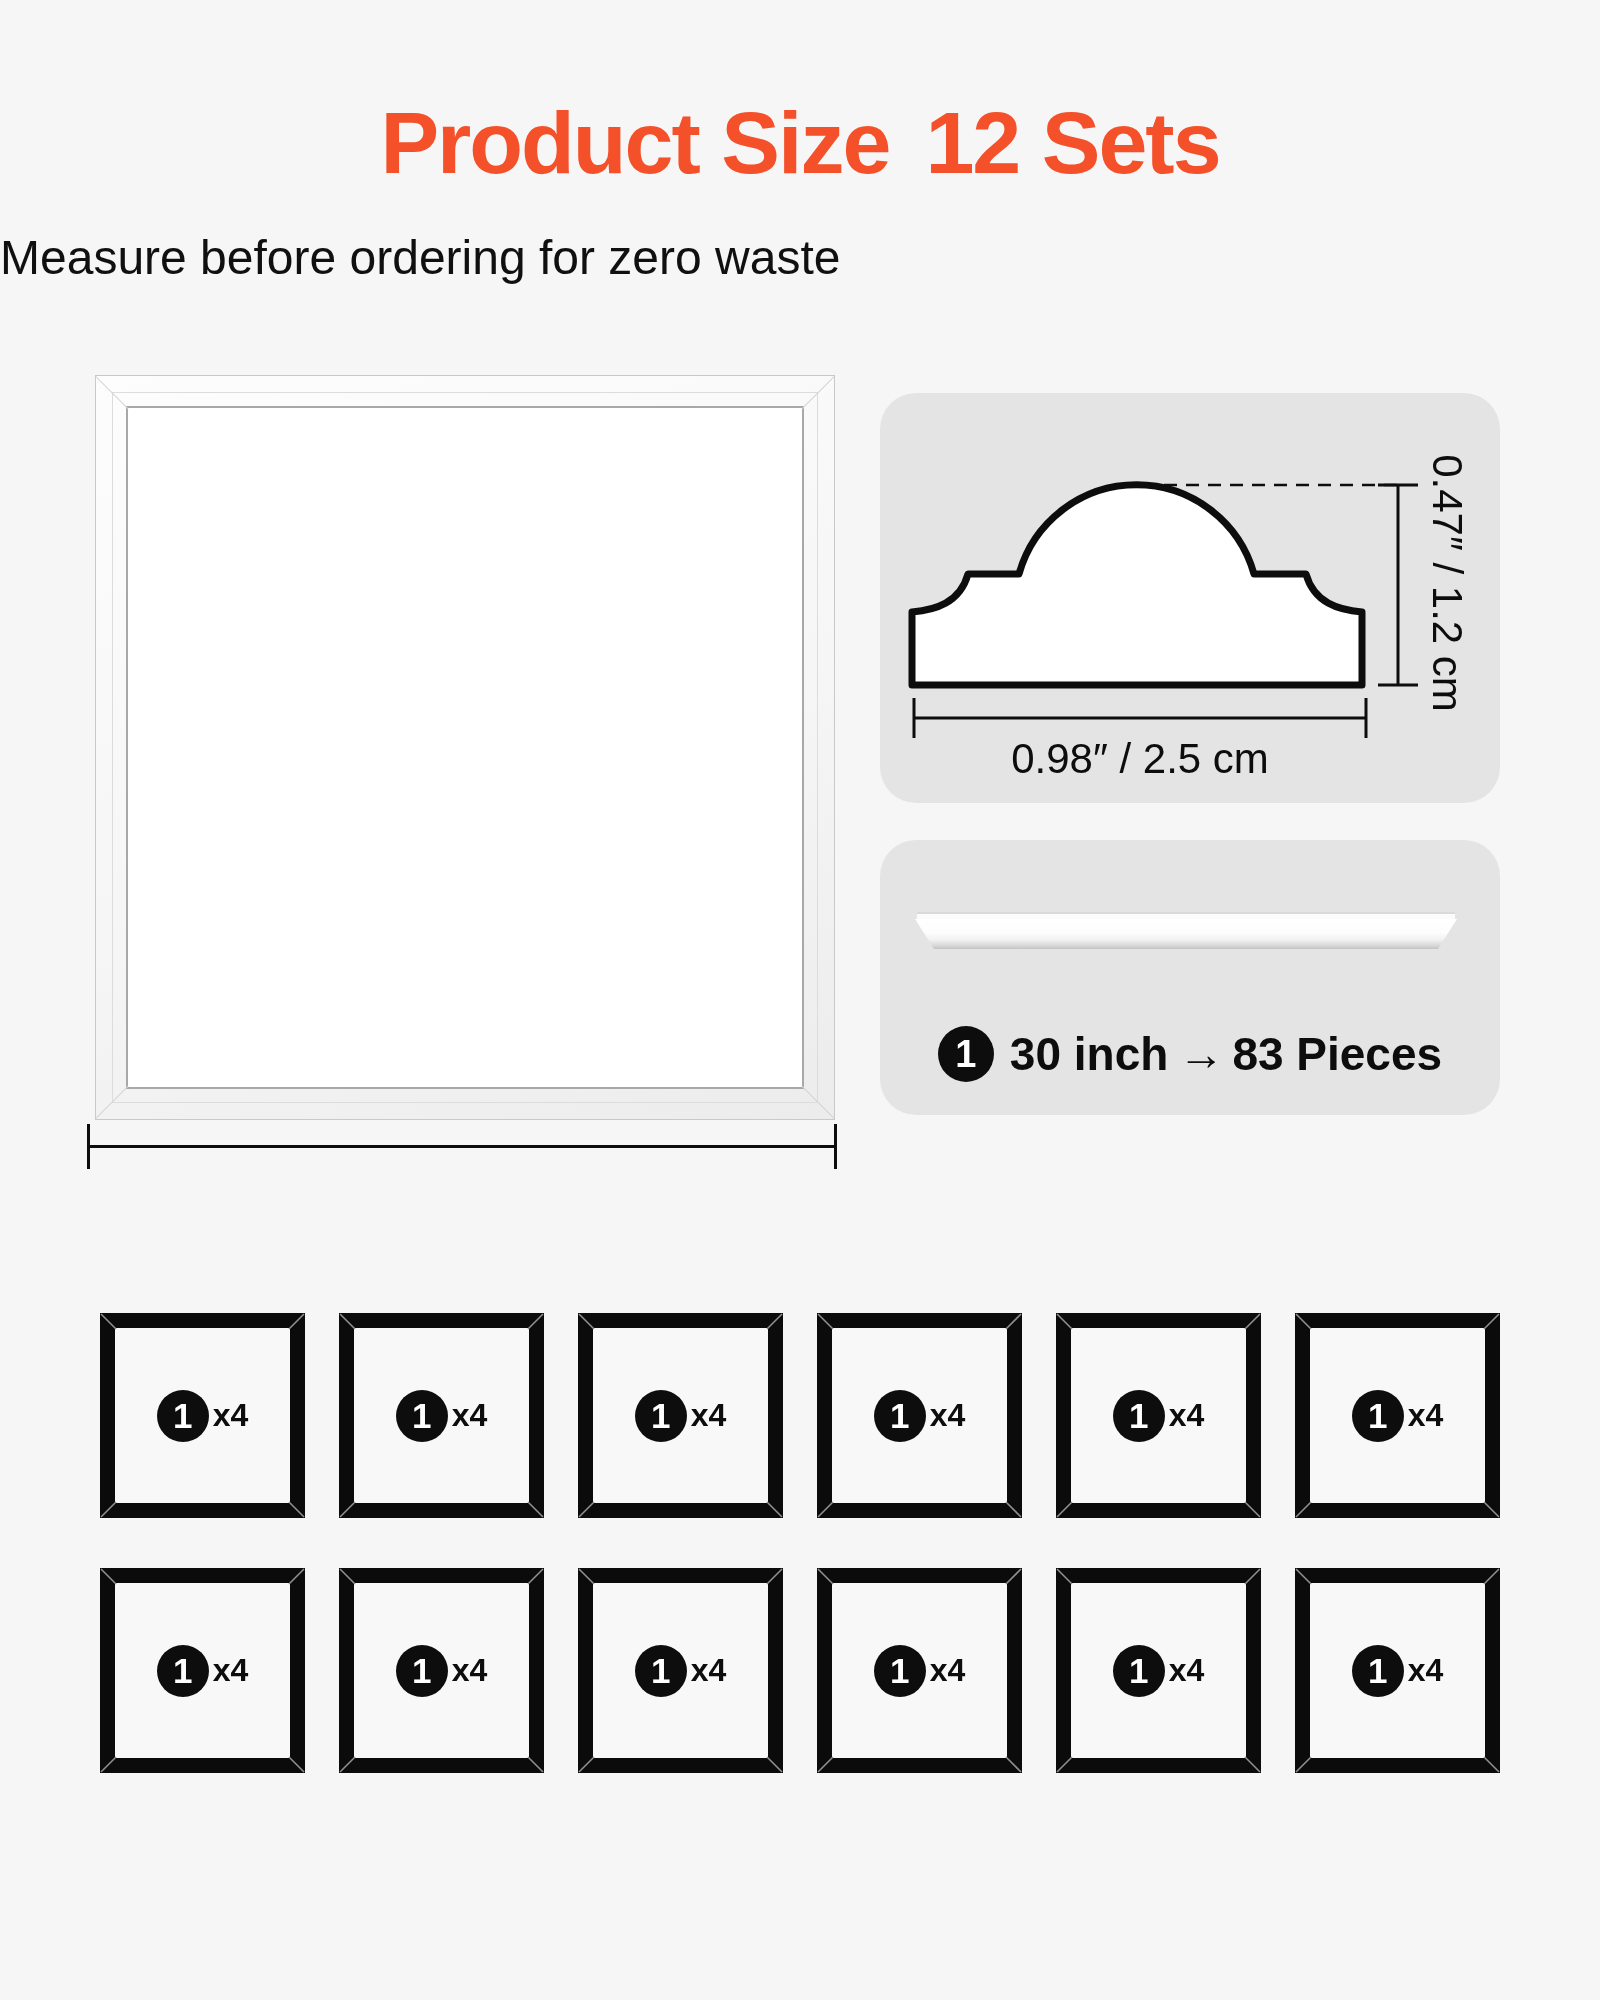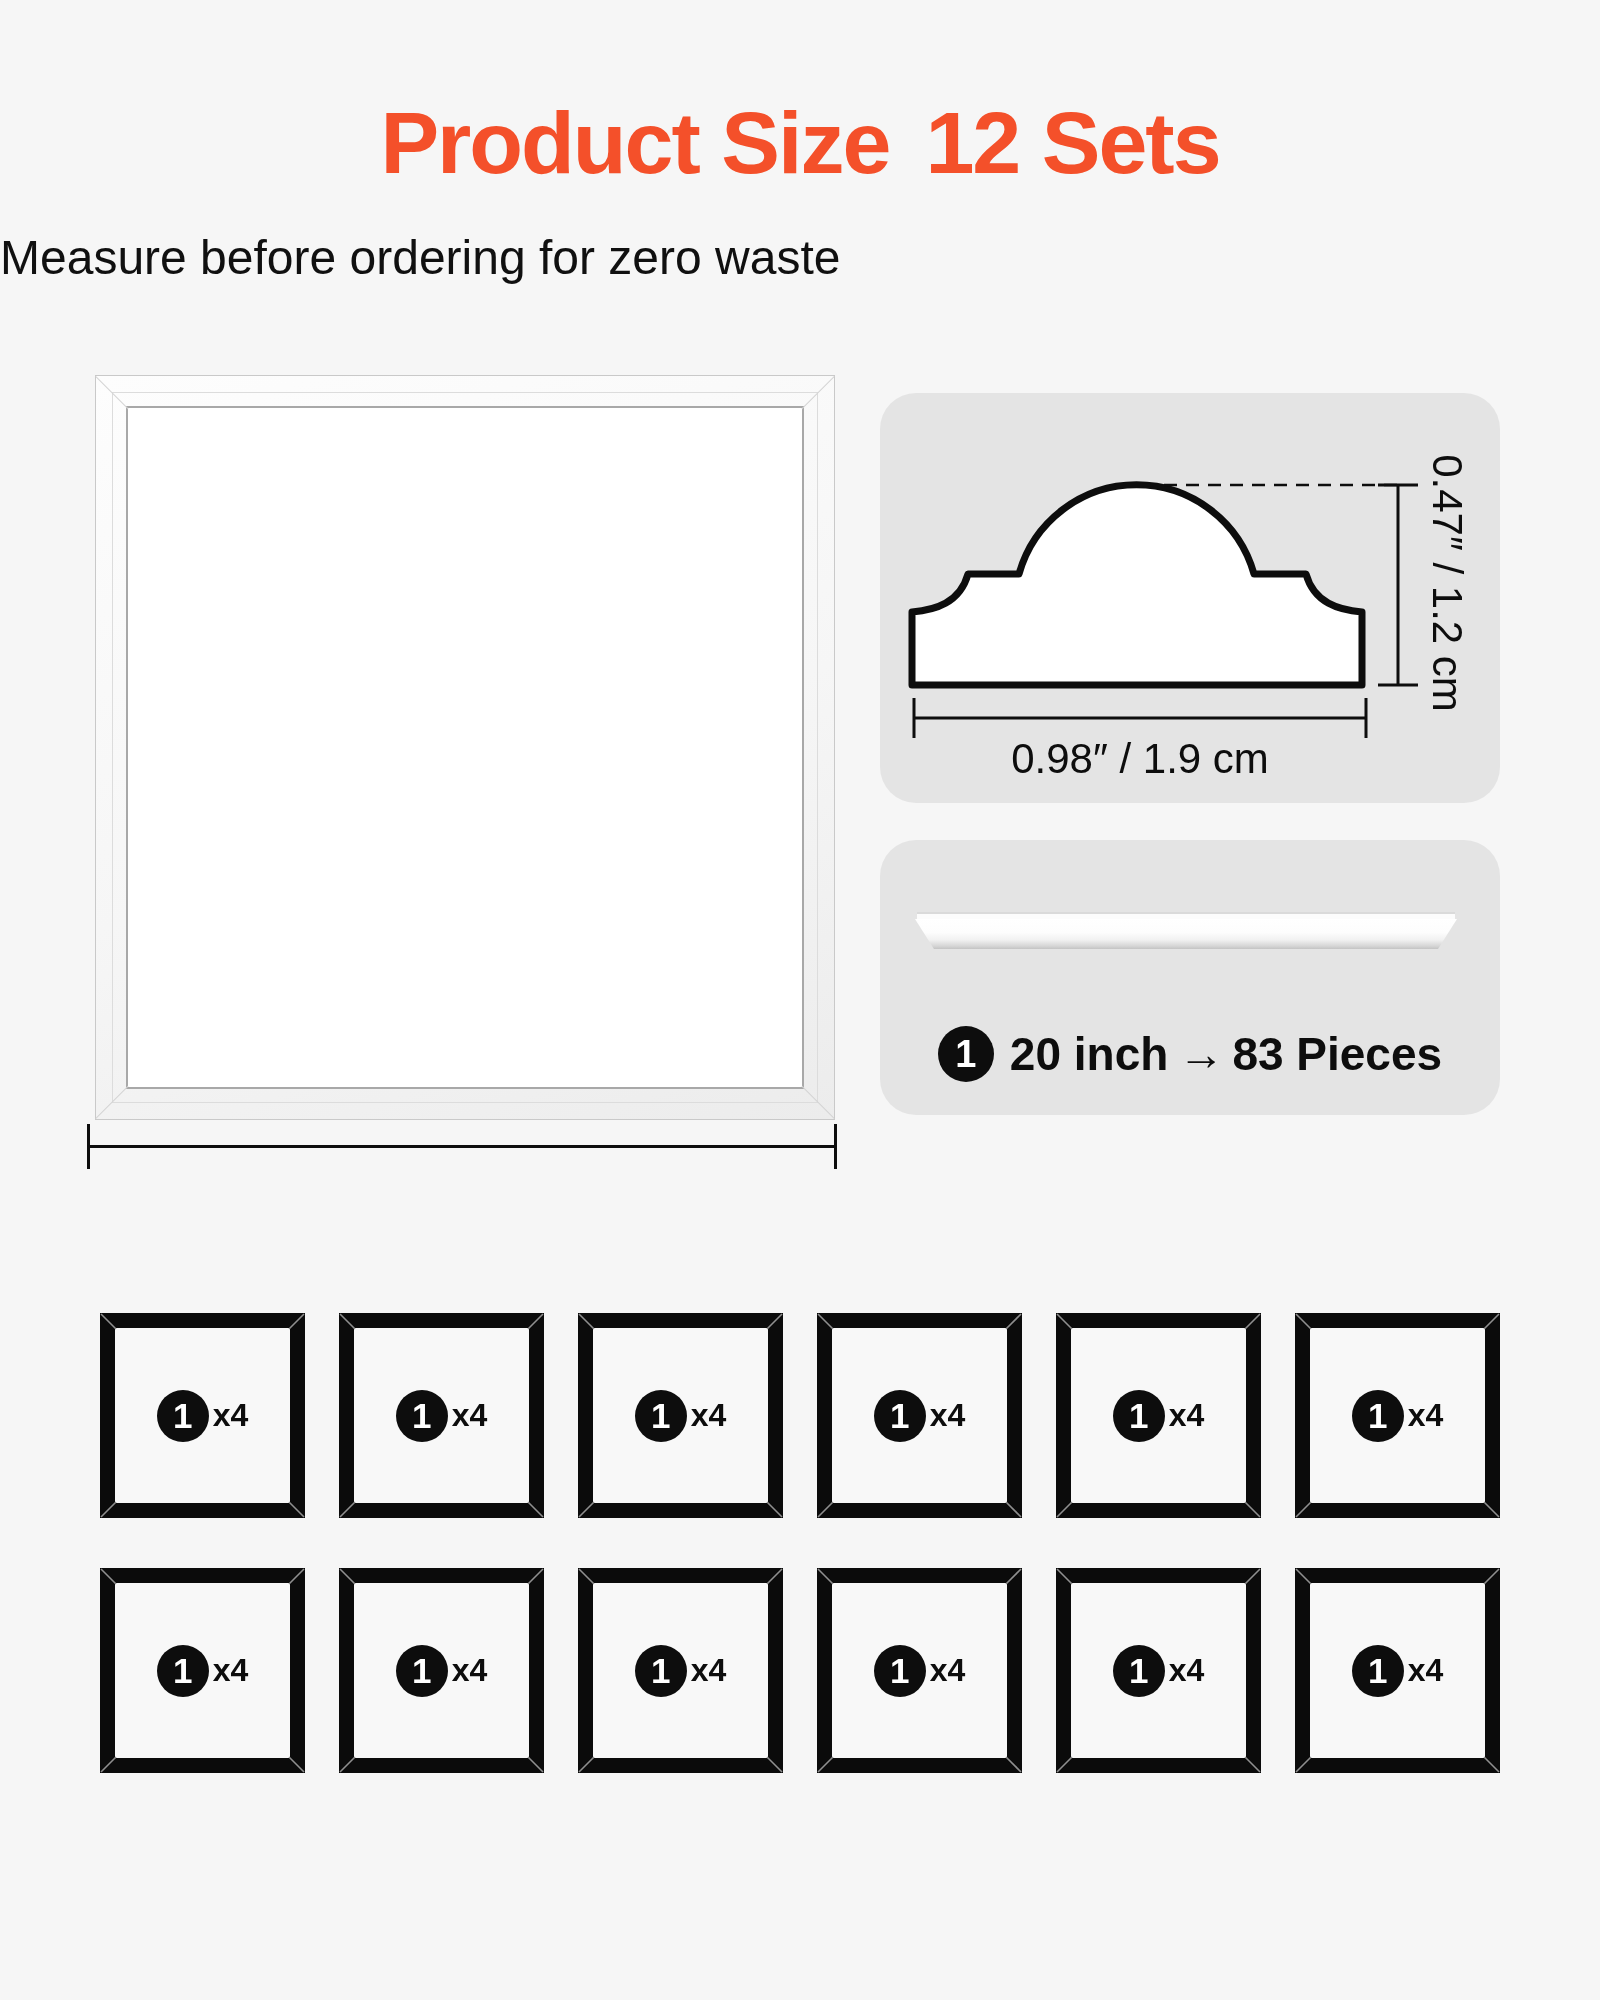--- a/index.html
+++ b/index.html
@@ -140,33 +140,33 @@
     <svg class="draw" width="620" height="410" viewBox="0 0 620 410">
       <path d="M 32 292 L 32 219 C 55 217 80 210 88 181 L 139 181 A 122 122 0 0 1 374 181 L 426 181 C 434 210 459 217 482 219 L 482 292 Z" fill="#ffffff" stroke="#0d0d0d" stroke-width="7" stroke-linejoin="round"></path>
       <line x1="262" y1="92" x2="518" y2="92" stroke="#0d0d0d" stroke-width="2.5" stroke-dasharray="13 9"></line>
       <line x1="518" y1="92" x2="518" y2="292" stroke="#0d0d0d" stroke-width="3"></line>
       <line x1="498" y1="92" x2="538" y2="92" stroke="#0d0d0d" stroke-width="3"></line>
       <line x1="498" y1="292" x2="538" y2="292" stroke="#0d0d0d" stroke-width="3"></line>
       <line x1="34" y1="325" x2="486" y2="325" stroke="#0d0d0d" stroke-width="3"></line>
       <line x1="34" y1="305" x2="34" y2="345" stroke="#0d0d0d" stroke-width="3"></line>
       <line x1="486" y1="305" x2="486" y2="345" stroke="#0d0d0d" stroke-width="3"></line>
     </svg>
-    <div class="dim-label-bottom">0.98″ / 1.9 cm</div>
+    <div class="dim-label-bottom">0.98″ / 2.5 cm</div>
     <div class="dim-label-side">0.47″ / 1.2 cm</div>
   </div>
 
   <div class="card pieces">
     <div class="strip">
       <div class="strip-cap"></div>
       <div class="strip-body"></div>
     </div>
     <div class="piece-row">
       <span class="badge lg">1</span>
       <span class="piece-label">
-        <span>20 inch</span><span class="arrow">→</span><span>83 Pieces</span>
+        <span>30 inch</span><span class="arrow">→</span><span>83 Pieces</span>
       </span>
     </div>
   </div>
 
   <div class="grid">
 
     <div class="sq">
       <svg class="miters" viewBox="0 0 205 205">
           <line x1="1" y1="1" x2="16" y2="16"></line>
           <line x1="204" y1="1" x2="189" y2="16"></line>

